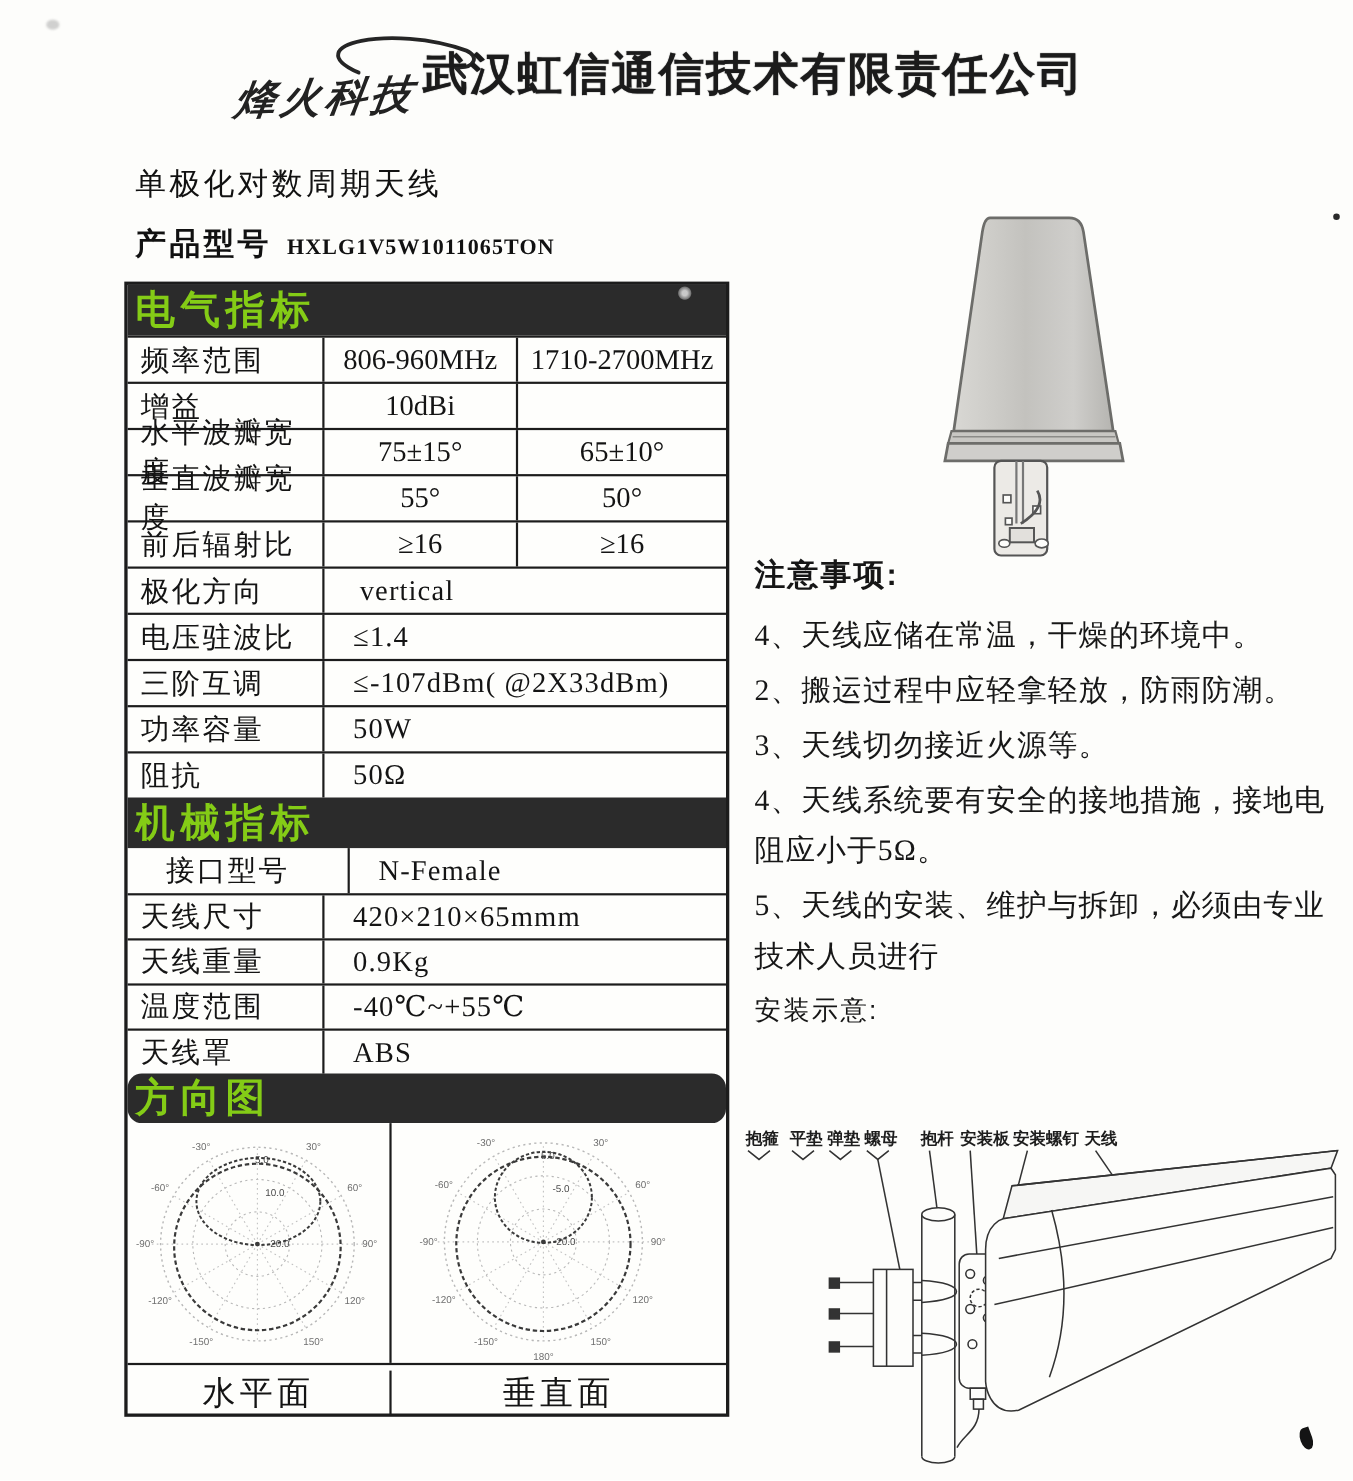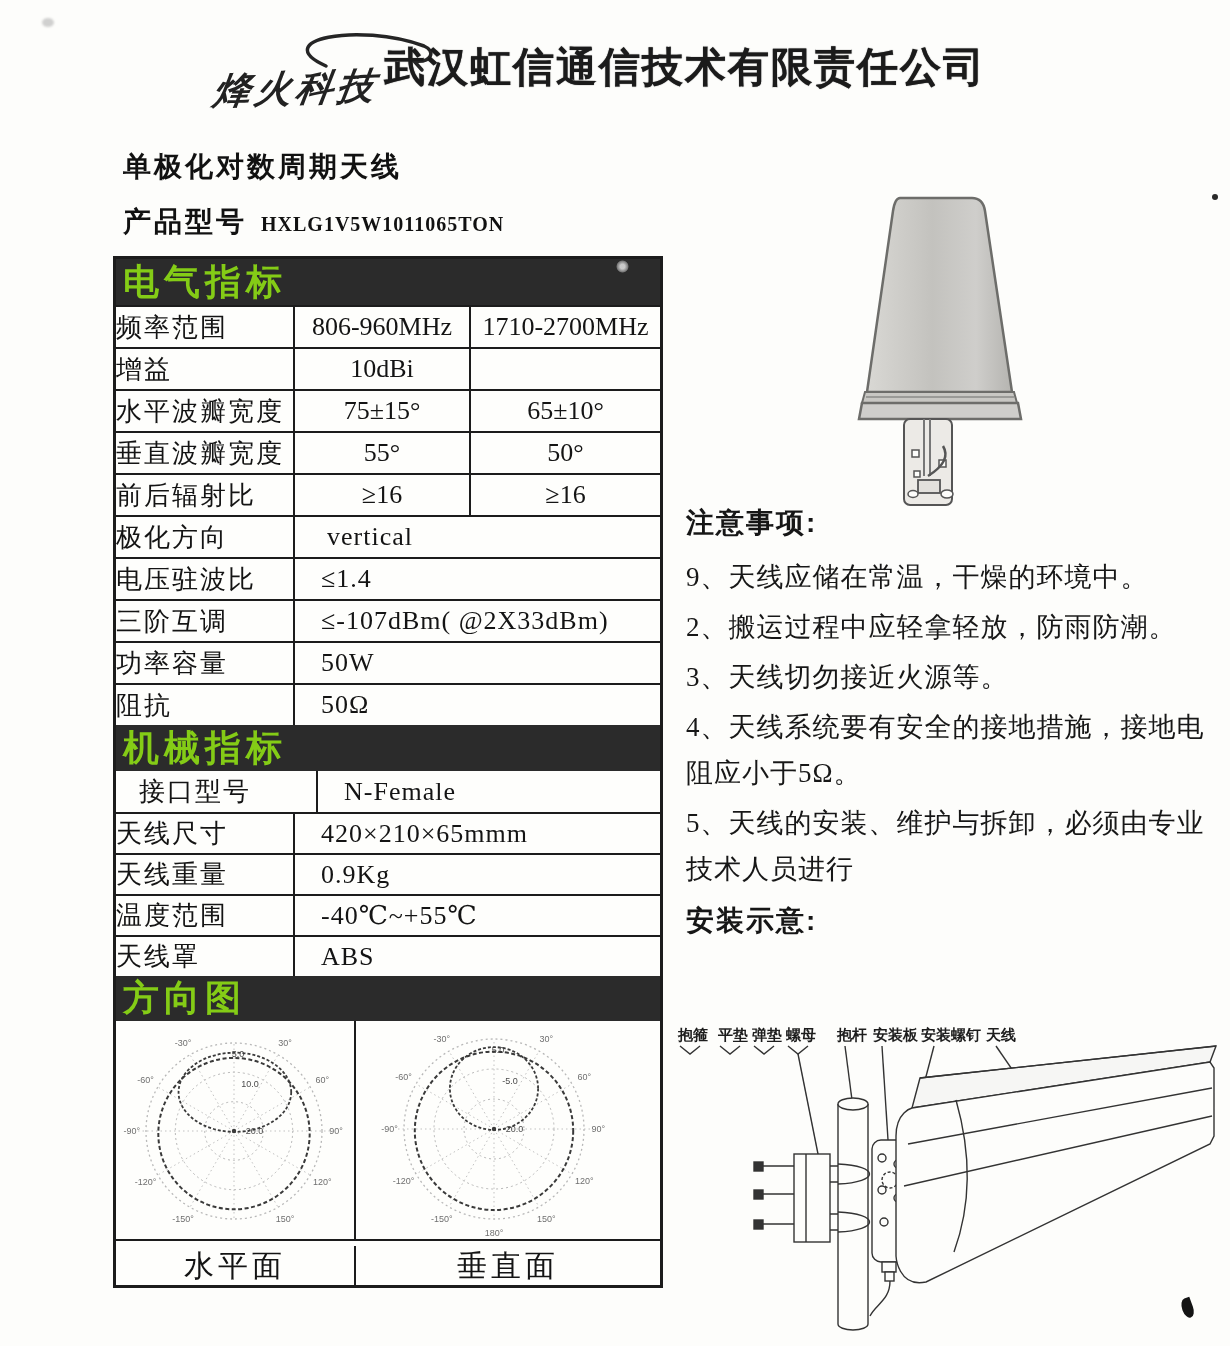--- a/index.html
+++ b/index.html
@@ -21,58 +21,58 @@
     font-size:37px;font-weight:bold;font-style:italic;color:#222;
     transform:skewX(-10deg) rotate(-2deg);letter-spacing:4px;white-space:nowrap;
   }
   .company-name{
     position:absolute;left:384px;top:40px;width:575px;
     font-size:41px;font-weight:800;letter-spacing:2px;color:#1b1b1b;
     font-family:var(--sans);white-space:nowrap;
     text-shadow:0 0 1px #3a3a3a;
   }
   .product-title{
-    position:absolute;left:123px;top:148px;font-size:28px;font-weight:bold;
+    position:absolute;left:123px;top:148px;font-size:28px;font-weight:normal;
     letter-spacing:3px;color:#111;
   }
   .model-line{position:absolute;left:123px;top:203px;font-size:28px;font-weight:bold;color:#111;}
   .model-line .model-label{letter-spacing:3px;margin-right:14px;}
   .model-line .model-value{font-family:var(--serif);font-size:20px;letter-spacing:1px;}
   
   .spec-table{
     position:absolute;left:113px;top:256px;width:550px;height:1032px;
     border:3px solid var(--border);box-sizing:border-box;background:#fefefc;
     font-family:var(--serif);
   }
   .band{
     height:46px;background:var(--band);color:#84cc16;display:flex;align-items:center;
     padding-left:7px;font-family:var(--sans);font-weight:bold;font-size:36px;
     letter-spacing:5px;box-sizing:border-box;
   }
-  .band.b3{height:45px;}
+  .band.b3{height:45px;border-radius:13px;}
   .trow{display:flex;border-top:2px solid var(--border);box-sizing:border-box;align-items:center;}
   .erow{height:42px;}
   .erow:first-of-type{border-top:none;}
   .mrow{height:41px;}
   .prow{height:218px;border-top:none;align-items:stretch;border-radius:17px;}
   .crow{height:52px;}
   .cell{box-sizing:border-box;font-size:26px;color:#141414;}
-  .lbl{width:179px;border-right:2px solid var(--border);letter-spacing:2px;height:100%;display:flex;align-items:center;}
+  .lbl{width:179px;border-right:2px solid var(--border);padding-left:12px;letter-spacing:2px;height:100%;display:flex;align-items:center;}
   .v1{width:176px;border-right:2px solid var(--border);text-align:center;height:100%;display:flex;align-items:center;justify-content:center;}
   .v2{flex:1;text-align:center;height:100%;display:flex;align-items:center;justify-content:center;}
   .vspan{flex:1;padding-left:26px;height:100%;display:flex;align-items:center;letter-spacing:1px;}
   .plot-cell-left{width:240px;border-right:2px solid var(--border);box-sizing:border-box;position:relative;}
   .plot-cell-right{flex:1;position:relative;}
   .cap-left{width:240px;border-right:2px solid var(--border);box-sizing:border-box;display:flex;align-items:center;justify-content:center;font-size:30px;letter-spacing:4px;}
   .cap-right{flex:1;display:flex;align-items:center;justify-content:center;font-size:30px;letter-spacing:4px;}
   
   .right-col{position:absolute;left:686px;top:504px;width:536px;}
   .notes-title{font-size:28px;font-weight:bold;letter-spacing:2px;margin-bottom:12px;font-family:var(--sans);}
   .note-item{font-family:var(--serif);font-size:27px;line-height:46px;letter-spacing:1px;margin:0 0 4px 0;color:#171717;}
-  .install-title{font-size:28px;font-weight:bold;letter-spacing:2px;margin-top:10px;font-family:var(--sans);}
+  .install-title{font-size:24px;font-weight:normal;letter-spacing:2px;margin-top:10px;font-family:var(--sans);}
   
   .antenna-photo{position:absolute;left:852px;top:188px;width:176px;height:322px;}
   .install-diagram{position:absolute;left:672px;top:1016px;width:558px;height:326px;}
   .polar-svg{position:absolute;left:0;top:0;}
   
   .artifact{position:absolute;}
   .spot-a{left:1212px;top:194px;width:6px;height:6px;background:#2a2a2a;border-radius:50%;}
   .spot-b{left:42px;top:18px;width:12px;height:9px;background:#9a9a9a;border-radius:50%;opacity:.45;filter:blur(1px);}
   .spot-c{left:616px;top:260px;width:13px;height:13px;background:radial-gradient(circle,#f0f0f0 25%,#8a8a8a 60%,transparent 70%);border-radius:50%;opacity:.8;}
   .ink-comma{left:1182px;top:1298px;width:11px;height:20px;background:#141414;border-radius:55% 55% 60% 0;transform:rotate(160deg);}
@@ -277,21 +277,21 @@
     </div>
 
     <div class="trow crow">
       <div class="cell cap-left">水平面</div>
       <div class="cell cap-right">垂直面</div>
     </div>
   </div>
 
   <div class="right-col">
     <div class="notes-title">注意事项:</div>
-    <p class="note-item">9、天线应储在常温，干燥的环境中。</p>
+    <p class="note-item">4、天线应储在常温，干燥的环境中。</p>
     <p class="note-item">2、搬运过程中应轻拿轻放，防雨防潮。</p>
     <p class="note-item">3、天线切勿接近火源等。</p>
     <p class="note-item">4、天线系统要有安全的接地措施，接地电阻应小于5Ω。</p>
     <p class="note-item">5、天线的安装、维护与拆卸，必须由专业技术人员进行</p>
     <div class="install-title">安装示意:</div>
   </div>
 
   <svg class="install-diagram" viewBox="0 0 558 326" width="558" height="326">
     <g font-family="Liberation Sans, DejaVu Sans, sans-serif" font-size="15" fill="#1d1d1d" font-weight="bold">
       <text x="6" y="24">抱箍</text>

